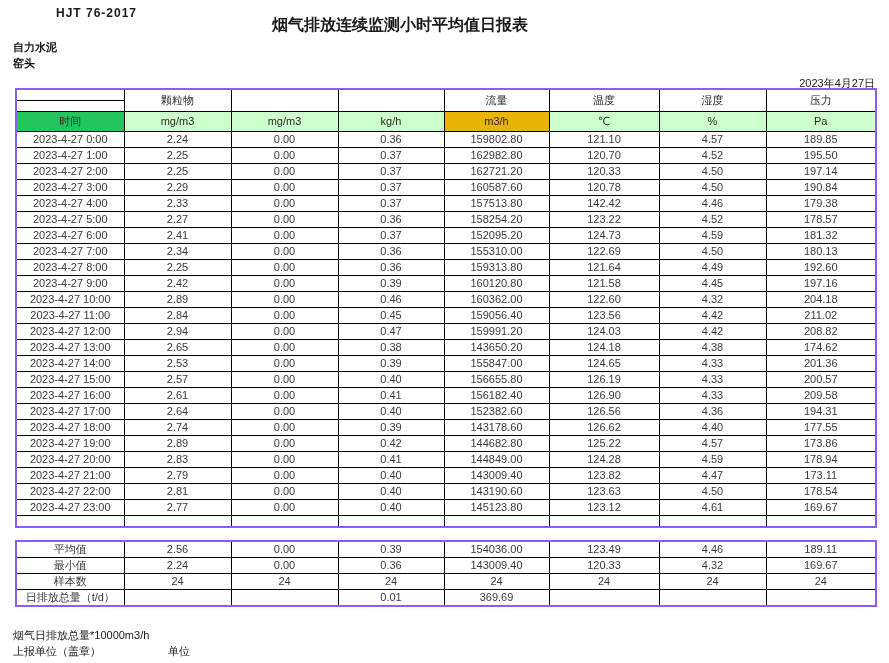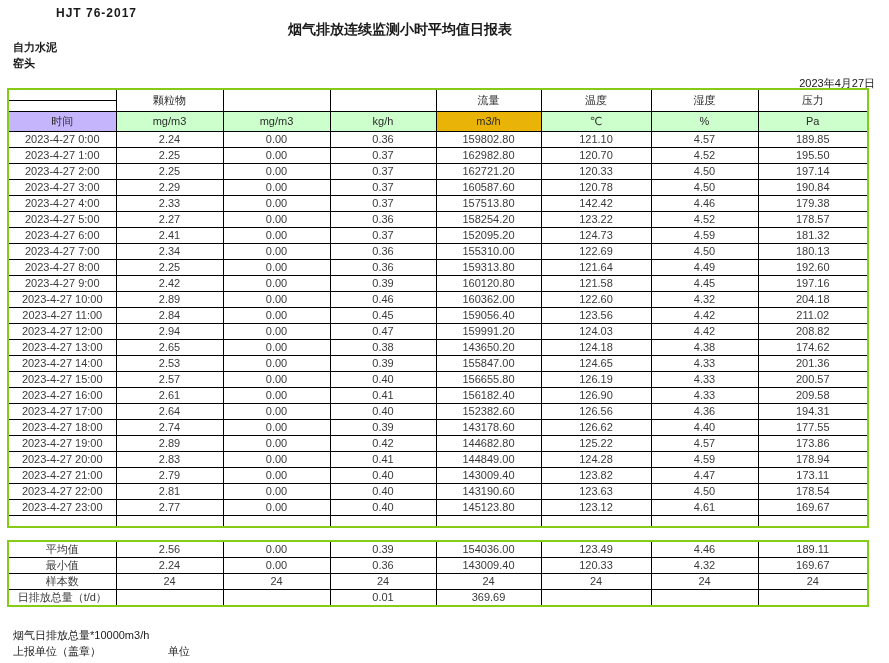--- a/index.html
+++ b/index.html
@@ -9,32 +9,32 @@
     position: relative;
     font-family: "Liberation Sans", "DejaVu Sans", sans-serif;
     color: #1a1a1a;
     overflow: hidden;
   }
   .doc-number {
     position: absolute; top: 6px; left: 12px;
     font-size: 12px; font-weight: bold; letter-spacing: 1px; margin-left: 44px;
   }
   .title {
-    position: absolute; top: 21px; left: 0; width: 800px;
-    text-align: center; font-size: 14px; font-weight: bold;
+    position: absolute; top: 15px; left: 0; width: 800px;
+    text-align: center; font-size: 16px; font-weight: bold;
   }
   .company { position: absolute; top: 40px; left: 13px; font-size: 11px; font-weight: bold; }
   .station { position: absolute; top: 56px; left: 13px; font-size: 11px; font-weight: bold; }
   .report-date { position: absolute; top: 76px; right: 14px; font-size: 11px; }
 
   table {
-    position: absolute; left: 7px;
+    position: absolute; left: 15px;
     border-collapse: collapse; table-layout: fixed;
     width: 860px;
-    border: 2px solid #84cc16;
+    border: 2px solid #8b5cf6;
   }
   #main-table { top: 88px; }
   #summary-table { top: 540px; }
   td {
     border: 1px solid #000;
     font-size: 11px; line-height: 15px; height: 15px;
     text-align: center; vertical-align: middle;
     color: #3a3a3a;
     padding: 0 2px;
     overflow: hidden; white-space: nowrap;
@@ -76,21 +76,21 @@
       <td rowspan="2"></td>
       <td rowspan="2">流量</td>
       <td rowspan="2">温度</td>
       <td rowspan="2">湿度</td>
       <td rowspan="2">压力</td>
     </tr>
     <tr class="hh">
       <td></td>
     </tr>
     <tr class="unit-row">
-      <td style="background: #c4b5fd;">时间</td>
+      <td style="background: #22c55e;">时间</td>
       <td style="background: rgb(204, 255, 204);">mg/m3</td>
       <td style="background: rgb(204, 255, 204);">mg/m3</td>
       <td style="background: rgb(204, 255, 204);">kg/h</td>
       <td style="background: #eab308;">m3/h</td>
       <td style="background: rgb(204, 255, 204);">℃</td>
       <td style="background: rgb(204, 255, 204);">%</td>
       <td style="background: rgb(204, 255, 204);">Pa</td>
     </tr>
   </thead>
   <tbody id="data-rows">

